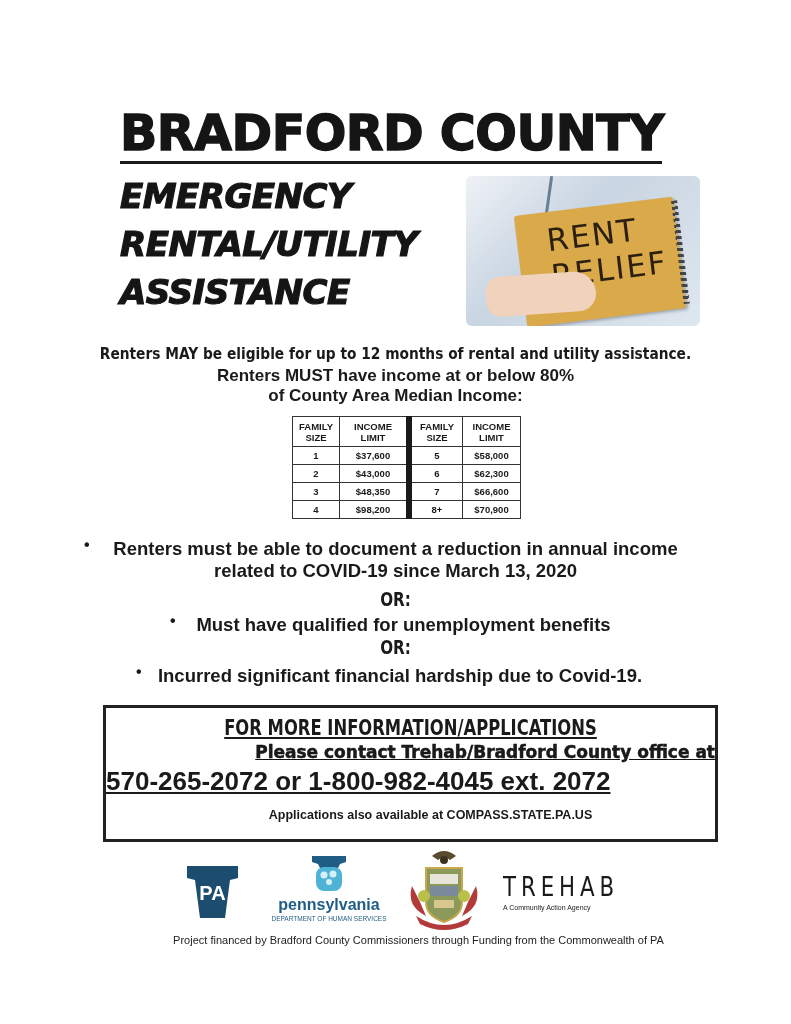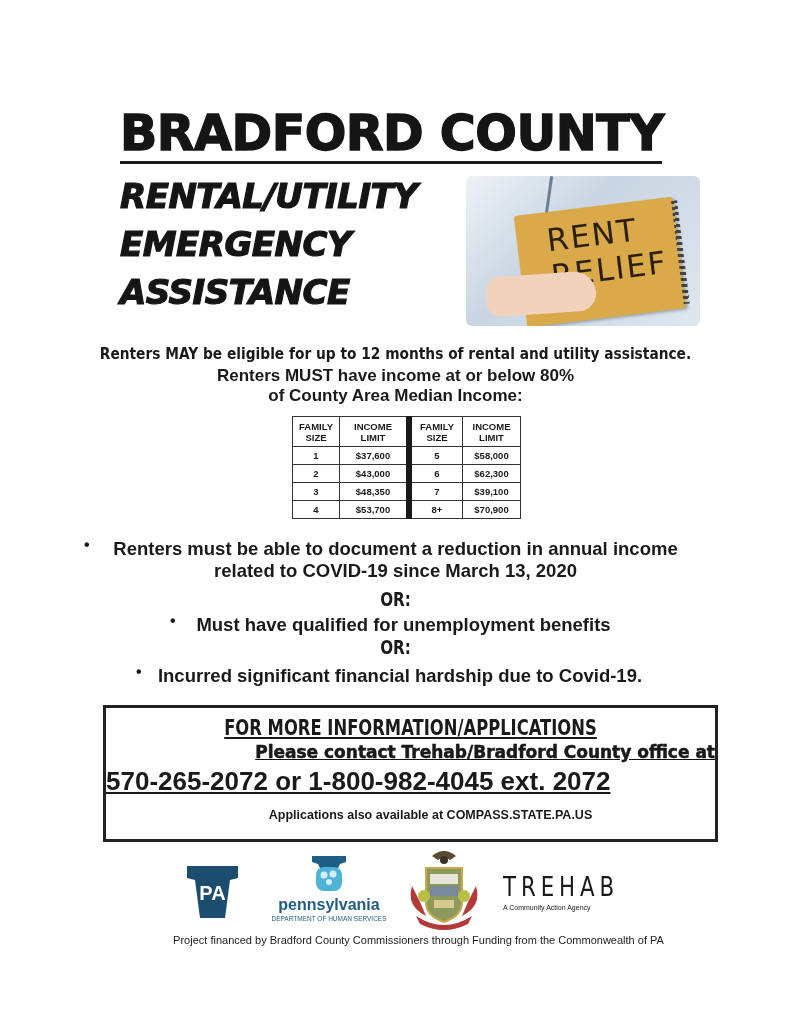--- a/index.html
+++ b/index.html
@@ -68,22 +68,22 @@
   .trehab-name { position: absolute; left: 0; top: 0; font-family: "DejaVu Sans", sans-serif; font-size: 26px; letter-spacing: 6px; line-height: 30px; transform: scaleX(0.82); transform-origin: 0 0; white-space: nowrap; }
   .trehab-sub { position: absolute; left: 0; top: 32px; font-size: 7px; white-space: nowrap; }
   .footer { left: 0; width: 791px; top: 934px; text-align: center; font-size: 11px; color: #222; margin-left: 23px; }
 </style>
 </head>
 <body>
 
 <div class="abs title">BRADFORD COUNTY</div>
 <div class="abs title-rule"></div>
 <div class="abs subtitle">
+  <div>EMERGENCY</div>
   <div>RENTAL/UTILITY</div>
-  <div>EMERGENCY</div>
   <div>ASSISTANCE</div>
 </div>
 
 <div class="abs photo">
   <div class="shirt-line"></div>
   <div class="sign">
     <div class="spiral"></div>
     <div class="sign-text">
       <div>RENT</div>
       <div>RELIEF</div>
@@ -115,25 +115,25 @@
   <tr>
     <td>2</td>
     <td>$43,000</td>
     <td class="divcol">6</td>
     <td>$62,300</td>
   </tr>
   <tr>
     <td>3</td>
     <td>$48,350</td>
     <td class="divcol">7</td>
-    <td>$39,100</td>
+    <td>$66,600</td>
   </tr>
   <tr>
     <td>4</td>
-    <td>$53,700</td>
+    <td>$98,200</td>
     <td class="divcol">8+</td>
     <td>$70,900</td>
   </tr>
 </tbody>
   </table>
 
 <span class="dot" style="left:84px; top:536px; font-size:16px;">•</span>
 <div class="abs bullet-block" style="top:538px;">
   <div>Renters must be able to document a  reduction in annual income</div>
   <div>related to COVID-19 since March 13, 2020</div>

